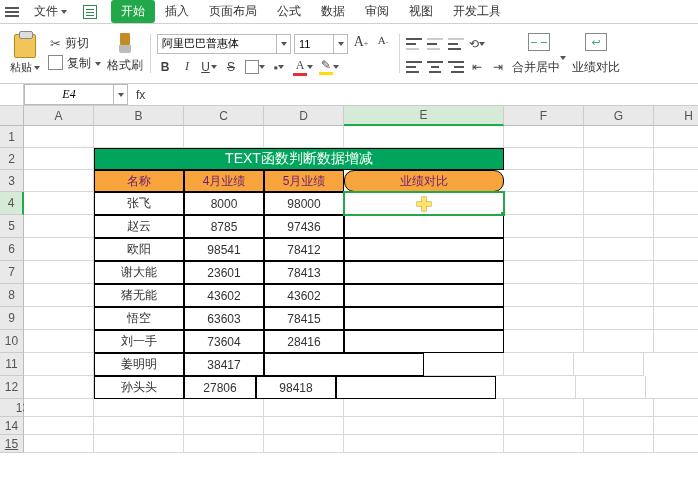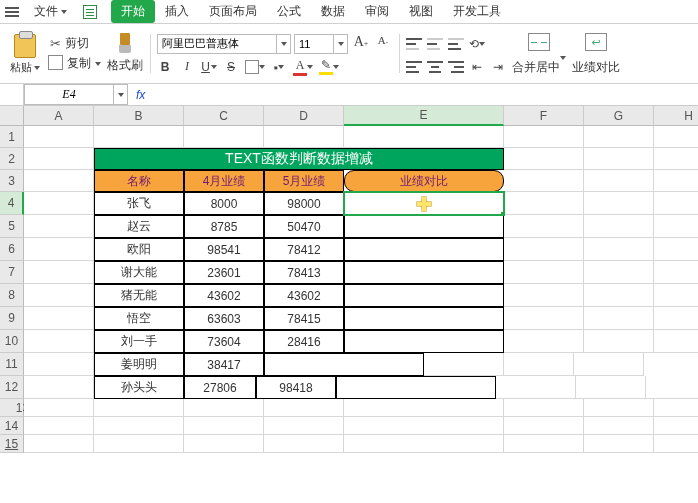--- a/index.html
+++ b/index.html
@@ -109,21 +109,21 @@
   .wrap-icon::after{content:"↩";color:#4a7;font-size:11px;}
   
   .namebar {
     display:flex; height:22px; border-bottom:1px solid #ccc; background:#fff; align-items:center;
   }
   .rowhead-stub{width:24px;border-right:1px solid #ccc;height:100%;}
   .namebox {
     width:90px; height:100%; border:1px solid #bbb; margin:0; padding:1px 6px; font-size:12px; text-align:center; font-style:italic; font-family:"Times New Roman";
   }
   .name-drop{width:14px;height:100%;border:1px solid #bbb;border-left:none;display:flex;align-items:center;justify-content:center;}
-  .fx{padding:0 8px;font-style:italic;color:#1d4ed8;}
+  .fx{padding:0 8px;color:#404040;}
   .formula-input{flex:1;height:100%;border:none;padding:1px 4px;font-size:12px;}
   
   .gridwrap { display:flex; height:calc(503px - 24px - 60px - 22px); overflow:hidden; position:relative;}
   .colheads { position:absolute; left:24px; top:0; height:20px; display:flex; }
   .corner{width:24px;height:20px;background:#e9e9e9;border-right:1px solid #bbb;border-bottom:1px solid #bbb;position:absolute;left:0;top:0;}
   .ch{height:20px;background:#e9e9e9;border-right:1px solid #ccc;border-bottom:1px solid #bbb;display:flex;align-items:center;justify-content:center;color:#555;}
   .ch.sel{background:#d6ead8;border-bottom:2px solid #22a84a;}
   .rowheads{position:absolute;left:0;top:20px;width:24px;display:flex;flex-direction:column;}
   .rh{width:24px;background:#e9e9e9;border-bottom:1px solid #ccc;border-right:1px solid #bbb;display:flex;align-items:center;justify-content:center;color:#555;}
   .rh.sel{background:#d6ead8;border-right:2px solid #22a84a;}
@@ -385,21 +385,21 @@
           </div>
         </div>
         <div class="cell" style="width: 80px; height: 23px;"></div>
         <div class="cell" style="width: 70px; height: 23px;"></div>
         <div class="cell" style="width: 70px; height: 23px;"></div>
       </div>
       <div class="crow">
         <div class="cell" style="width: 70px; height: 23px;"></div>
         <div class="cell data-cell name-cell" style="width: 90px; height: 23px;">赵云</div>
         <div class="cell data-cell num-cell" style="width: 80px; height: 23px;">8785</div>
-        <div class="cell data-cell num-cell" style="width: 80px; height: 23px;">50470</div>
+        <div class="cell data-cell num-cell" style="width: 80px; height: 23px;">97436</div>
         <div class="cell data-cell" style="width: 160px; height: 23px;"></div>
         <div class="cell" style="width: 80px; height: 23px;"></div>
         <div class="cell" style="width: 70px; height: 23px;"></div>
         <div class="cell" style="width: 70px; height: 23px;"></div>
       </div>
       <div class="crow">
         <div class="cell" style="width: 70px; height: 23px;"></div>
         <div class="cell data-cell name-cell" style="width: 90px; height: 23px;">欧阳</div>
         <div class="cell data-cell num-cell" style="width: 80px; height: 23px;">98541</div>
         <div class="cell data-cell num-cell" style="width: 80px; height: 23px;">78412</div>

